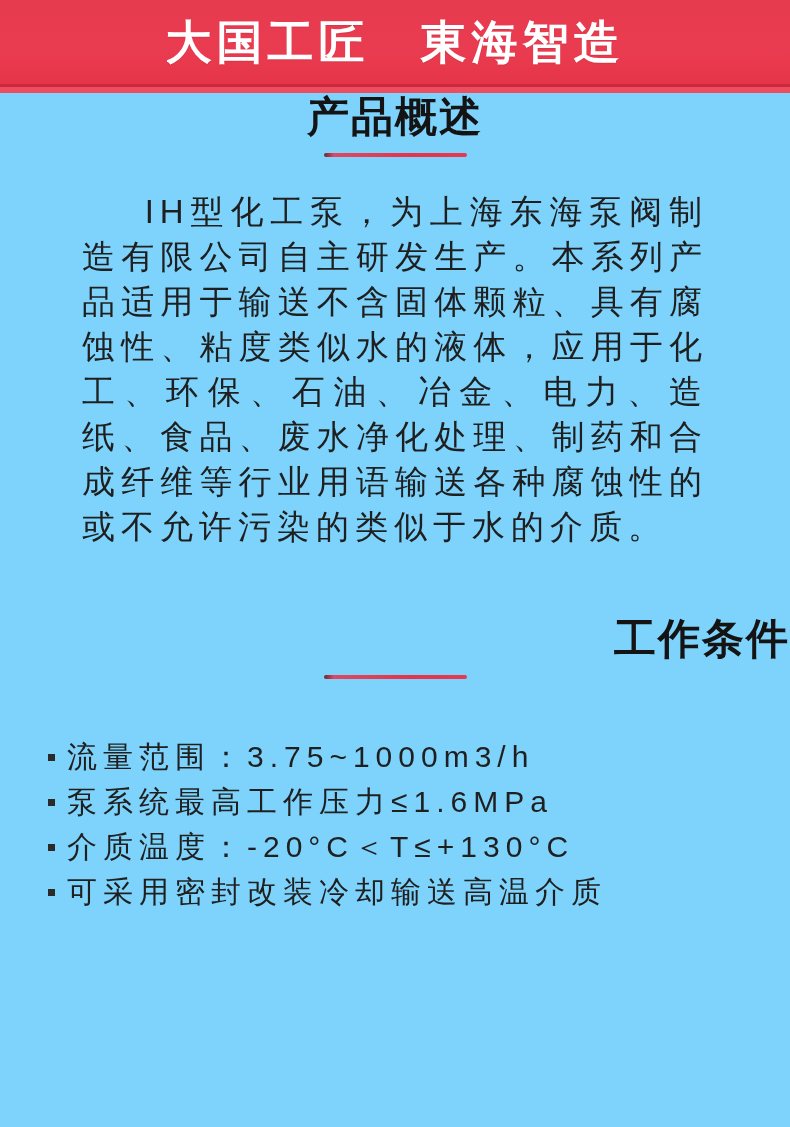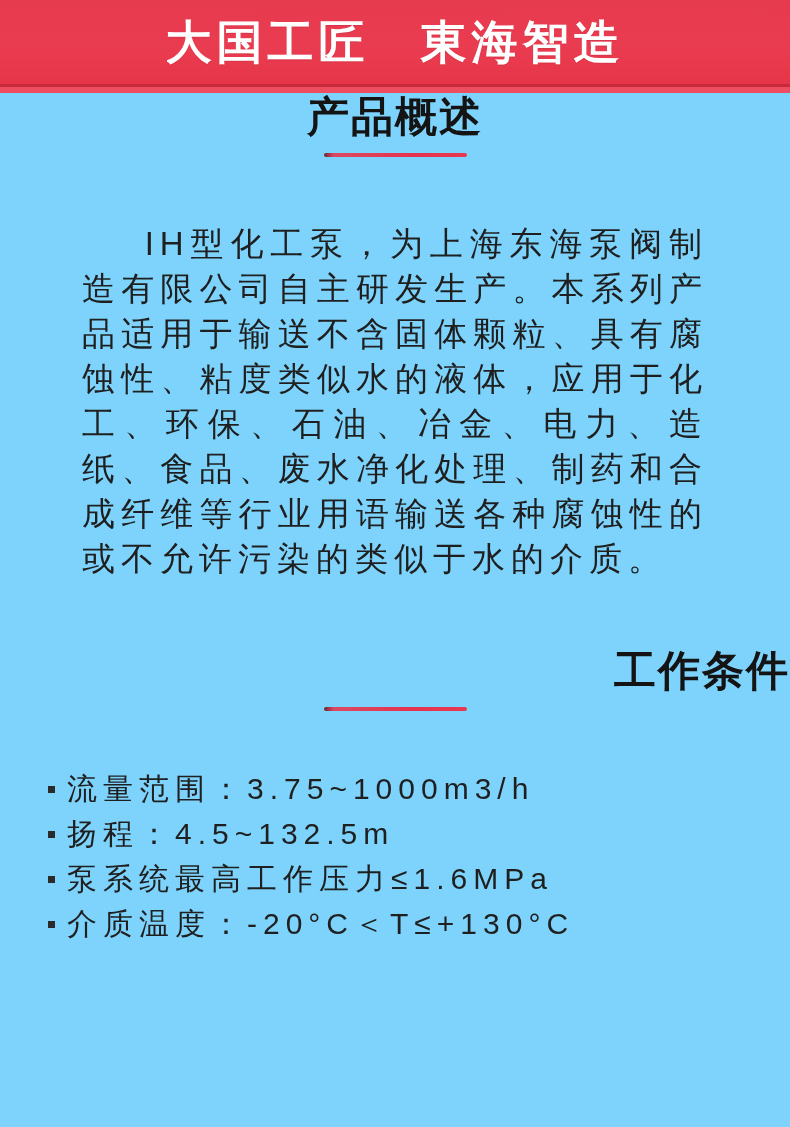--- a/index.html
+++ b/index.html
@@ -62,21 +62,21 @@
   .title-rule {
     width: 143px;
     height: 4px;
     margin: 12px auto 0 auto;
     border-radius: 2px;
     background: linear-gradient(90deg, #6e2531 0%, #d94a63 7%, #e6334d 60%, #e63950 100%);
   }
 
   
   .overview-paragraph {
-    margin: 64px 82px 0 82px;
+    margin: 32px 82px 0 82px;
     font-size: 33px;
     line-height: 45px;
     letter-spacing: 6px;
     color: #1f1f1f;
     text-align: justify;
     text-align-last: left;
     text-indent: 1.9em;
   }
 
   
@@ -124,26 +124,26 @@
     <h2 class="section-heading heading-conditions">工作条件</h2>
     <div class="title-rule"></div>
 
     <ul class="conditions-list">
       <li>
         <span class="bullet-dot"></span>
         <span>流量范围：3.75~1000m3/h</span>
       </li>
       <li>
         <span class="bullet-dot"></span>
-        <span>扬程：4.5~132.5m</span>
-      </li>
-      <li>
-        <span class="bullet-dot"></span>
         <span>泵系统最高工作压力≤1.6MPa</span>
       </li>
       <li>
         <span class="bullet-dot"></span>
         <span>介质温度：-20°C＜T≤+130°C</span>
+      </li>
+      <li>
+        <span class="bullet-dot"></span>
+        <span>可采用密封改装冷却输送高温介质</span>
       </li>
     </ul>
   </section>
 
 </div>
 
 </body></html>

